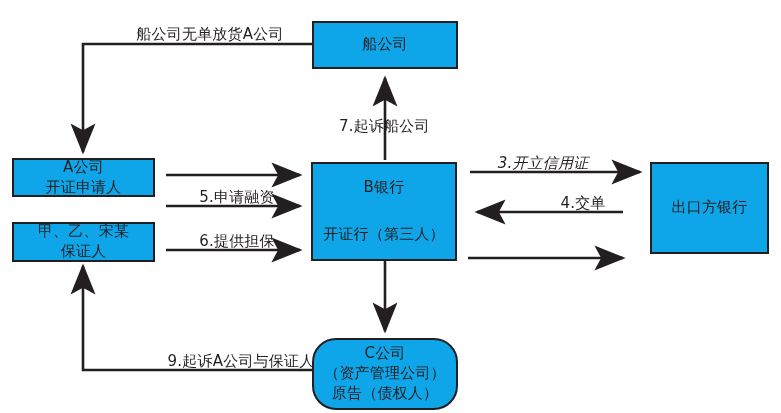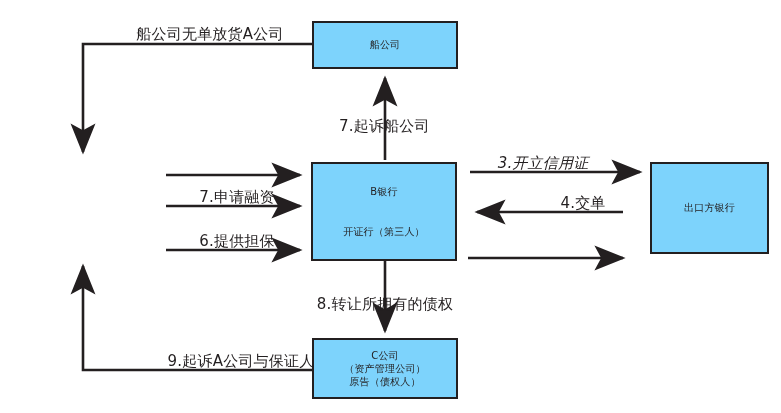--- a/index.html
+++ b/index.html
@@ -21,28 +21,28 @@
     position: absolute;
     left: 0;
     top: 0;
     width: 781px;
     height: 413px;
   }
   .node-box {
     position: absolute;
     box-sizing: border-box;
     border: 2.5px solid #231f20;
-    background: #7dd3fc;
+    background: #0ea5e9;
     display: flex;
     flex-direction: column;
     align-items: center;
     justify-content: center;
     text-align: center;
     color: #231f20;
-    font-size: 10px;
+    font-size: 15px;
     line-height: 1.32;
     letter-spacing: 0.2px;
     z-index: 3;
   }
   .node-line {
     display: block;
     white-space: nowrap;
   }
   .edge-label {
     position: absolute;
@@ -97,48 +97,55 @@
 
     <path d="M 385 261 L 385 331" fill="none" stroke="#231f20" stroke-width="2.6" marker-end="url(#arrow-down)"></path>
 
     <path d="M 312 370 L 83 370 L 83 266" fill="none" stroke="#231f20" stroke-width="2.6" marker-end="url(#arrow-up)"></path>
   </svg>
 
   <div class="node-box" style="left:312px; top:21px; width:146px; height:48px;">
     <span class="node-line">船公司</span>
   </div>
 
+  <div class="node-box" style="left:12px; top:158px; width:143px; height:39px;">
+    <span class="node-line">A公司</span>
+    <span class="node-line">开证申请人</span>
+  </div>
 
+  <div class="node-box" style="left:12px; top:222px; width:143px; height:40px;">
+    <span class="node-line">甲、乙、宋某</span>
+    <span class="node-line">保证人</span>
+  </div>
 
   <div class="node-box" style="left:311px; top:162px; width:146px; height:99px;gap:27px;">
     <span class="node-line">B银行</span>
     <span class="node-line">开证行（第三人）</span>
   </div>
 
   <div class="node-box" style="left:650px; top:162px; width:119px; height:92px;">
     <span class="node-line">出口方银行</span>
   </div>
 
-  <div class="node-box" style="left:312px; top:338px; width:146px; height:61px;">
+  <div class="node-box" style="left:312px; top:338px; width:146px; height:72px;border-radius:24px;">
     <span class="node-line">C公司</span>
     <span class="node-line">（资产管理公司）</span>
     <span class="node-line">原告（债权人）</span>
   </div>
 
   <div class="edge-label center" style="left:210px; top:25px;">船公司无单放货A公司</div>
 
 
-  <div class="edge-label center" style="left:237px; top:188px;">7.申请融资</div>
+  <div class="edge-label center" style="left:237px; top:188px;">5.申请融资</div>
 
   <div class="edge-label center" style="left:237px; top:232px;">6.提供担保</div>
 
   <div class="edge-label center" style="left:543px; top:154px;font-style:italic;">3.开立信用证</div>
 
   <div class="edge-label center" style="left:543px; top:194px;margin-left:40px;">4.交单</div>
 
 
   <div class="edge-label" style="left:339px; top:105px;margin-top:12px;">7.起诉船公司</div>
 
-  <div class="edge-label center" style="left:385px; top:295px;">8.转让所拥有的债权</div>
 
   <div class="edge-label center" style="left:205px; top:352px;margin-left:36px;">9.起诉A公司与保证人</div>
 
 </div>
 
 </body></html>

